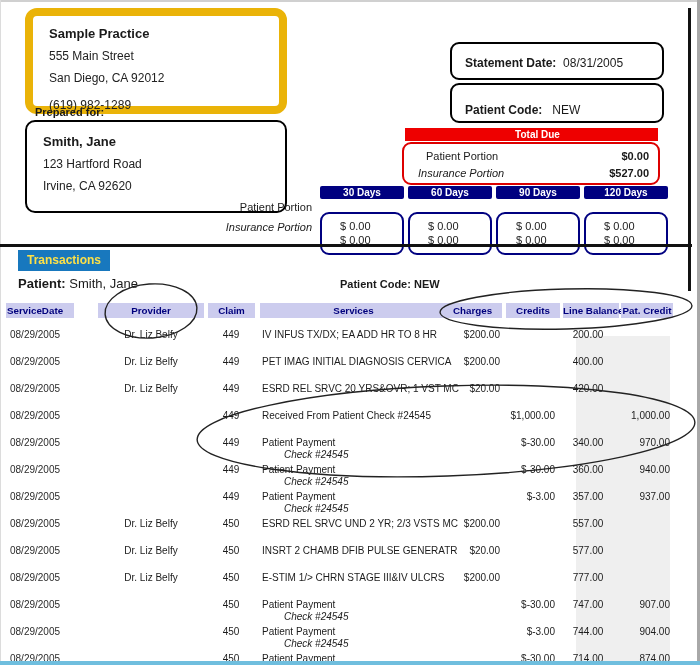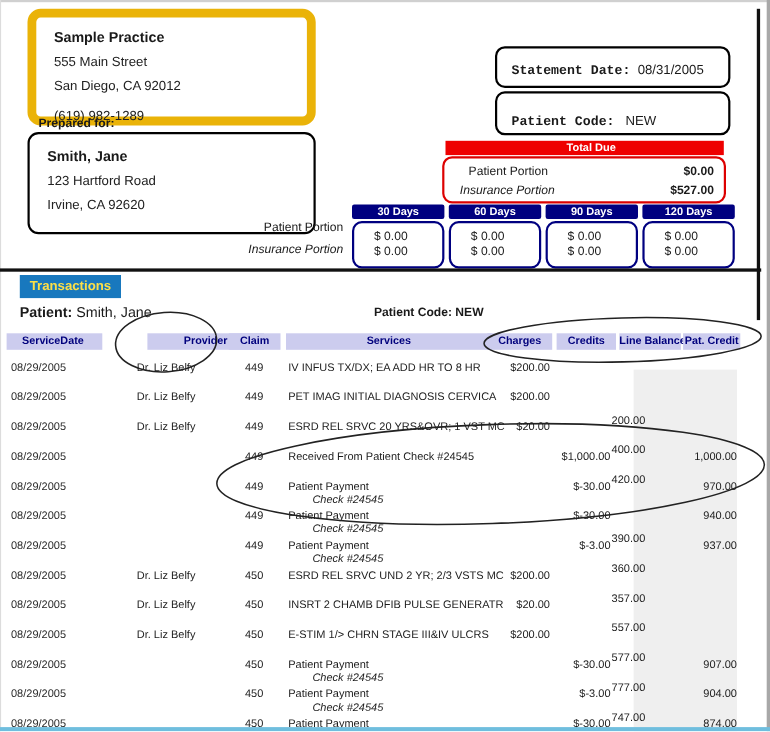--- a/index.html
+++ b/index.html
@@ -21,77 +21,77 @@
   .addr { font-size:12px; margin-top:8px; color:#222; }
   .addr.phone { margin-top:13px; }
 
   .prepared-label { left:35px; top:106px; font-weight:bold; font-size:11px; }
   .prepared-box { left:25px; top:120px; width:262px; height:93px; border:2px solid #000; border-radius:10px; padding:10px 0 0 16px; background:#fff; }
   .prepared-name { font-weight:bold; font-size:13px; margin-top:2px; }
 
   
   .stmt-box { left:450px; top:42px; width:214px; height:38px; border:2px solid #000; border-radius:9px; padding:12px 0 0 13px; font-size:12px; background:#fff; }
   .code-box { left:450px; top:83px; width:214px; height:40px; border:2px solid #000; border-radius:9px; padding:18px 0 0 13px; font-size:12px; background:#fff; }
-  .blabel { font-weight:bold;font-family:Liberation Mono, monospace; }
+  .blabel { font-weight:bold; }
 
   
   .totaldue-bar { left:405px; top:128px; width:253px; height:13px; background:#ee0000; color:#fff;
                   font-size:10px; font-weight:bold; text-align:center; line-height:13px;padding-left:12px; }
   .totaldue-box { left:402px; top:142px; width:258px; height:43px; border:2px solid #dd0000; border-radius:9px; background:#fff; font-size:11px; }
   .td-row { position:absolute; left:0; width:100%; }
   .td-row .lab { position:absolute; left:22px; }
   .td-row .lab.it { font-style:italic; left:14px; }
   .td-row .val { position:absolute; right:9px; font-weight:bold; }
   .td-r1 { top:6px; } .td-r2 { top:23px; }
 
   
   .aging { left:320px; top:186px; width:356px; height:58px; }
   .bucket { position:absolute; top:0; width:84px; }
   .b0{left:0;} .b1{left:88px;} .b2{left:176px;} .b3{left:264px;}
   .bucket-header { height:13px; background:#000080; color:#fff; font-size:10px; font-weight:bold; text-align:center; line-height:13px; border-radius:2px; }
-  .bucket-box { margin-top:2px; height:43px; border:2px solid #000080; border-radius:9px; background:#fff; padding:4px 0 0 18px; }
+  .bucket-box { margin-top:13px; height:43px; border:2px solid #000080; border-radius:9px; background:#fff; padding:4px 0 0 18px; }
   .bucket-val { font-size:11px; margin-top:2px; }
   .aging-lab { left:190px; top:201px; width:122px; text-align:right; font-size:11px; }
   .aging-lab2 { left:190px; top:221px; width:122px; text-align:right; font-size:11px; font-style:italic; }
 
   .black-rule { left:0; top:244px; width:692px; height:3px; background:#111; }
   .right-black { left:688px; top:8px; width:3px; height:283px; background:#111; }
 
   
   .trans-chip { left:18px; top:250px; background:#1878be; color:#fde047; font-size:12px; font-weight:bold; padding:3px 9px 4px 9px; }
   .patient-line { left:18px; top:276px; font-size:13px;text-align:center; }
   .patient-line .pl { font-weight:bold; }
   .patient-code { left:340px; top:278px; font-size:11px; font-weight:bold; }
 
   
   .thead { left:0; top:303px; width:700px; height:15px; }
   .hc { position:absolute; top:0; height:15px; background:#ccccee; color:#00007d; font-weight:bold;
         font-size:9.8px; line-height:15px; text-align:center; white-space:nowrap; }
-  .h0{left:6px;width:87px;text-align:left;padding-left:14px;}
-  .h1{left:98px;width:106px;margin-left:36px;}
+  .h0{left:6px;width:68px;text-align:left;padding-left:1px;}
+  .h1{left:98px;width:106px;}
   .h2{left:208px;width:47px;}
   .h3{left:260px;width:187px;}
   .h4{left:443px;width:59px;}
   .h5{left:506px;width:54px;}
   .h6{left:563px;width:56px;}
   .h7{left:621px;width:52px;}
 
   .gray-col { left:576px; top:336px; width:94px; height:329px; background:#efefef; }
 
   .rows { left:0; top:322px; width:700px; height:343px; overflow:hidden; }
   .trow { position:relative; height:27px; }
   .cell { position:absolute; top:7px; font-size:10px; line-height:12px; white-space:nowrap; color:#1c1c1c; }
   .c-date { left:10px; width:80px; color:#2b2b2b; }
   .c-provider { left:98px; width:106px; text-align:center; }
   .c-claim { left:208px; width:46px; text-align:center; }
   .c-service { left:262px; width:188px; }
   .c-note { left:284px; top:19px; font-style:italic; }
   .c-charges { left:438px; width:62px; text-align:right; }
   .c-credits { left:491px; width:64px; text-align:right; }
-  .c-balance { left:556px; width:64px; text-align:left;margin-top:48px; }
+  .c-balance { left:556px; width:64px; text-align:center; }
   .c-patcredit { left:601px; width:69px; text-align:right; }
 
   .overlay { position:absolute; left:0; top:0; width:700px; height:665px; pointer-events:none; z-index:6; }
 </style>
 </head>
 <body>
 
 <div class="page">
 
   <div class="frame-top"></div>
@@ -228,21 +228,21 @@
         <div class="cell c-patcredit">1,000.00</div>
       </div>
       <div class="trow">
         <div class="cell c-date">08/29/2005</div>
         <div class="cell c-provider"></div>
         <div class="cell c-claim">449</div>
         <div class="cell c-service">Patient Payment</div>
         <div class="cell c-note">Check #24545</div>
         <div class="cell c-charges"></div>
         <div class="cell c-credits">$-30.00</div>
-        <div class="cell c-balance">390.00</div>
+        <div class="cell c-balance">340.00</div>
         <div class="cell c-patcredit">970.00</div>
       </div>
       <div class="trow">
         <div class="cell c-date">08/29/2005</div>
         <div class="cell c-provider"></div>
         <div class="cell c-claim">449</div>
         <div class="cell c-service">Patient Payment</div>
         <div class="cell c-note">Check #24545</div>
         <div class="cell c-charges"></div>
         <div class="cell c-credits">$-30.00</div>

